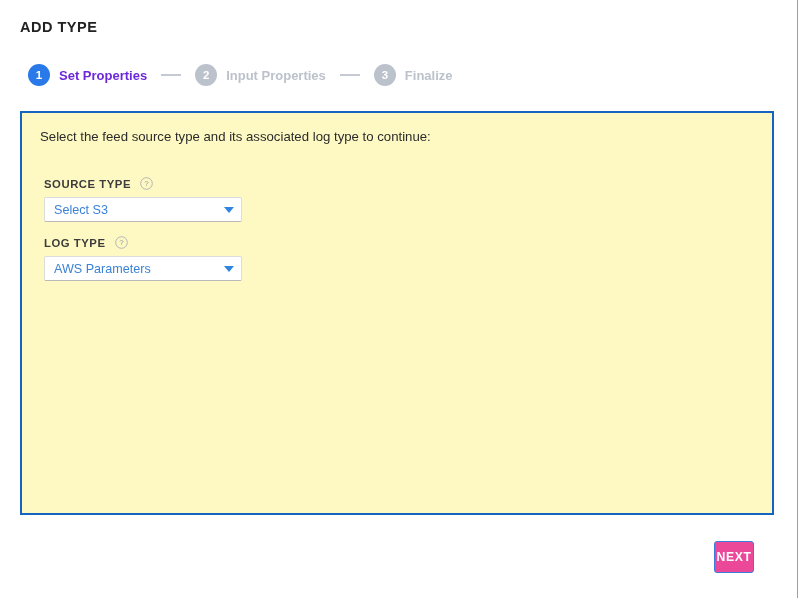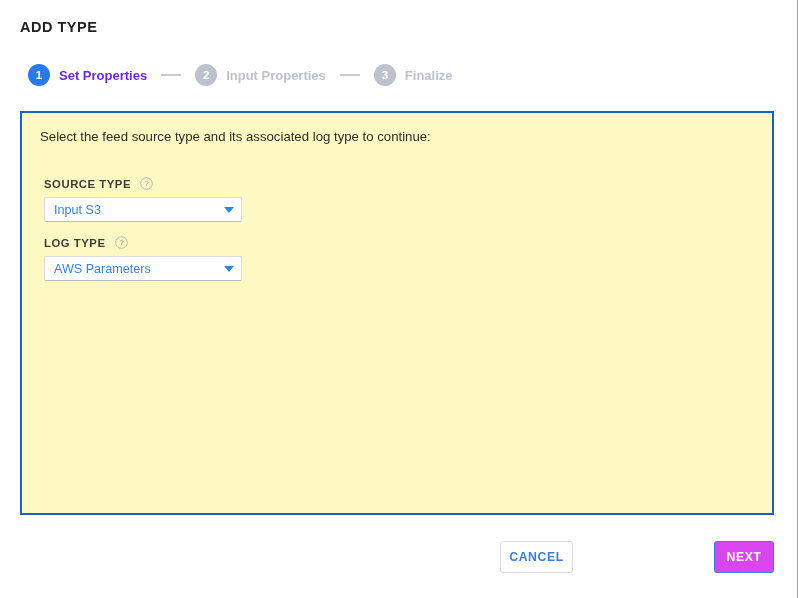--- a/index.html
+++ b/index.html
@@ -191,23 +191,23 @@
   }
   .btn-previous {
     left: 620px;
     width: 88px;
     border: 1px solid #ececec;
     color: #c9cdd4;
     cursor: default;
   }
   .btn-next {
     left: 714px;
-    width: 60px;
+    width: 40px;
     border: 1px solid #3b7ddd;
-    background: #d946ef;
+    background: #ec4899;
     color: #ffffff;
   }
 </style>
 </head>
 <body>
 
 <div class="page-title">ADD TYPE</div>
 
 <div class="stepper">
 
@@ -240,21 +240,21 @@
     <div class="field-label-row">
       <span class="field-label">SOURCE TYPE</span>
       <span class="help-icon">
         <svg width="13" height="13" viewBox="0 0 13 13">
           <circle cx="6.5" cy="6.5" r="5.8" fill="none" stroke="#b5b5b5" stroke-width="1"></circle>
           <text x="6.5" y="9.4" font-size="8" font-family="Liberation Sans, sans-serif" fill="#9a9a9a" text-anchor="middle">?</text>
         </svg>
       </span>
     </div>
     <div class="select-box">
-      <span class="select-value">Input S3</span>
+      <span class="select-value">Select S3</span>
       <span class="caret"></span>
     </div>
   </div>
 
   <div class="field logtype">
     <div class="field-label-row">
       <span class="field-label">LOG TYPE</span>
       <span class="help-icon">
         <svg width="13" height="13" viewBox="0 0 13 13">
           <circle cx="6.5" cy="6.5" r="5.8" fill="none" stroke="#b5b5b5" stroke-width="1"></circle>
@@ -264,15 +264,14 @@
     </div>
     <div class="select-box">
       <span class="select-value">AWS Parameters</span>
       <span class="caret"></span>
     </div>
   </div>
 
 </div>
 
 <div class="footer">
-  <div class="btn btn-cancel">CANCEL</div>
   <div class="btn btn-next">NEXT</div>
 </div>
 
 </body></html>

